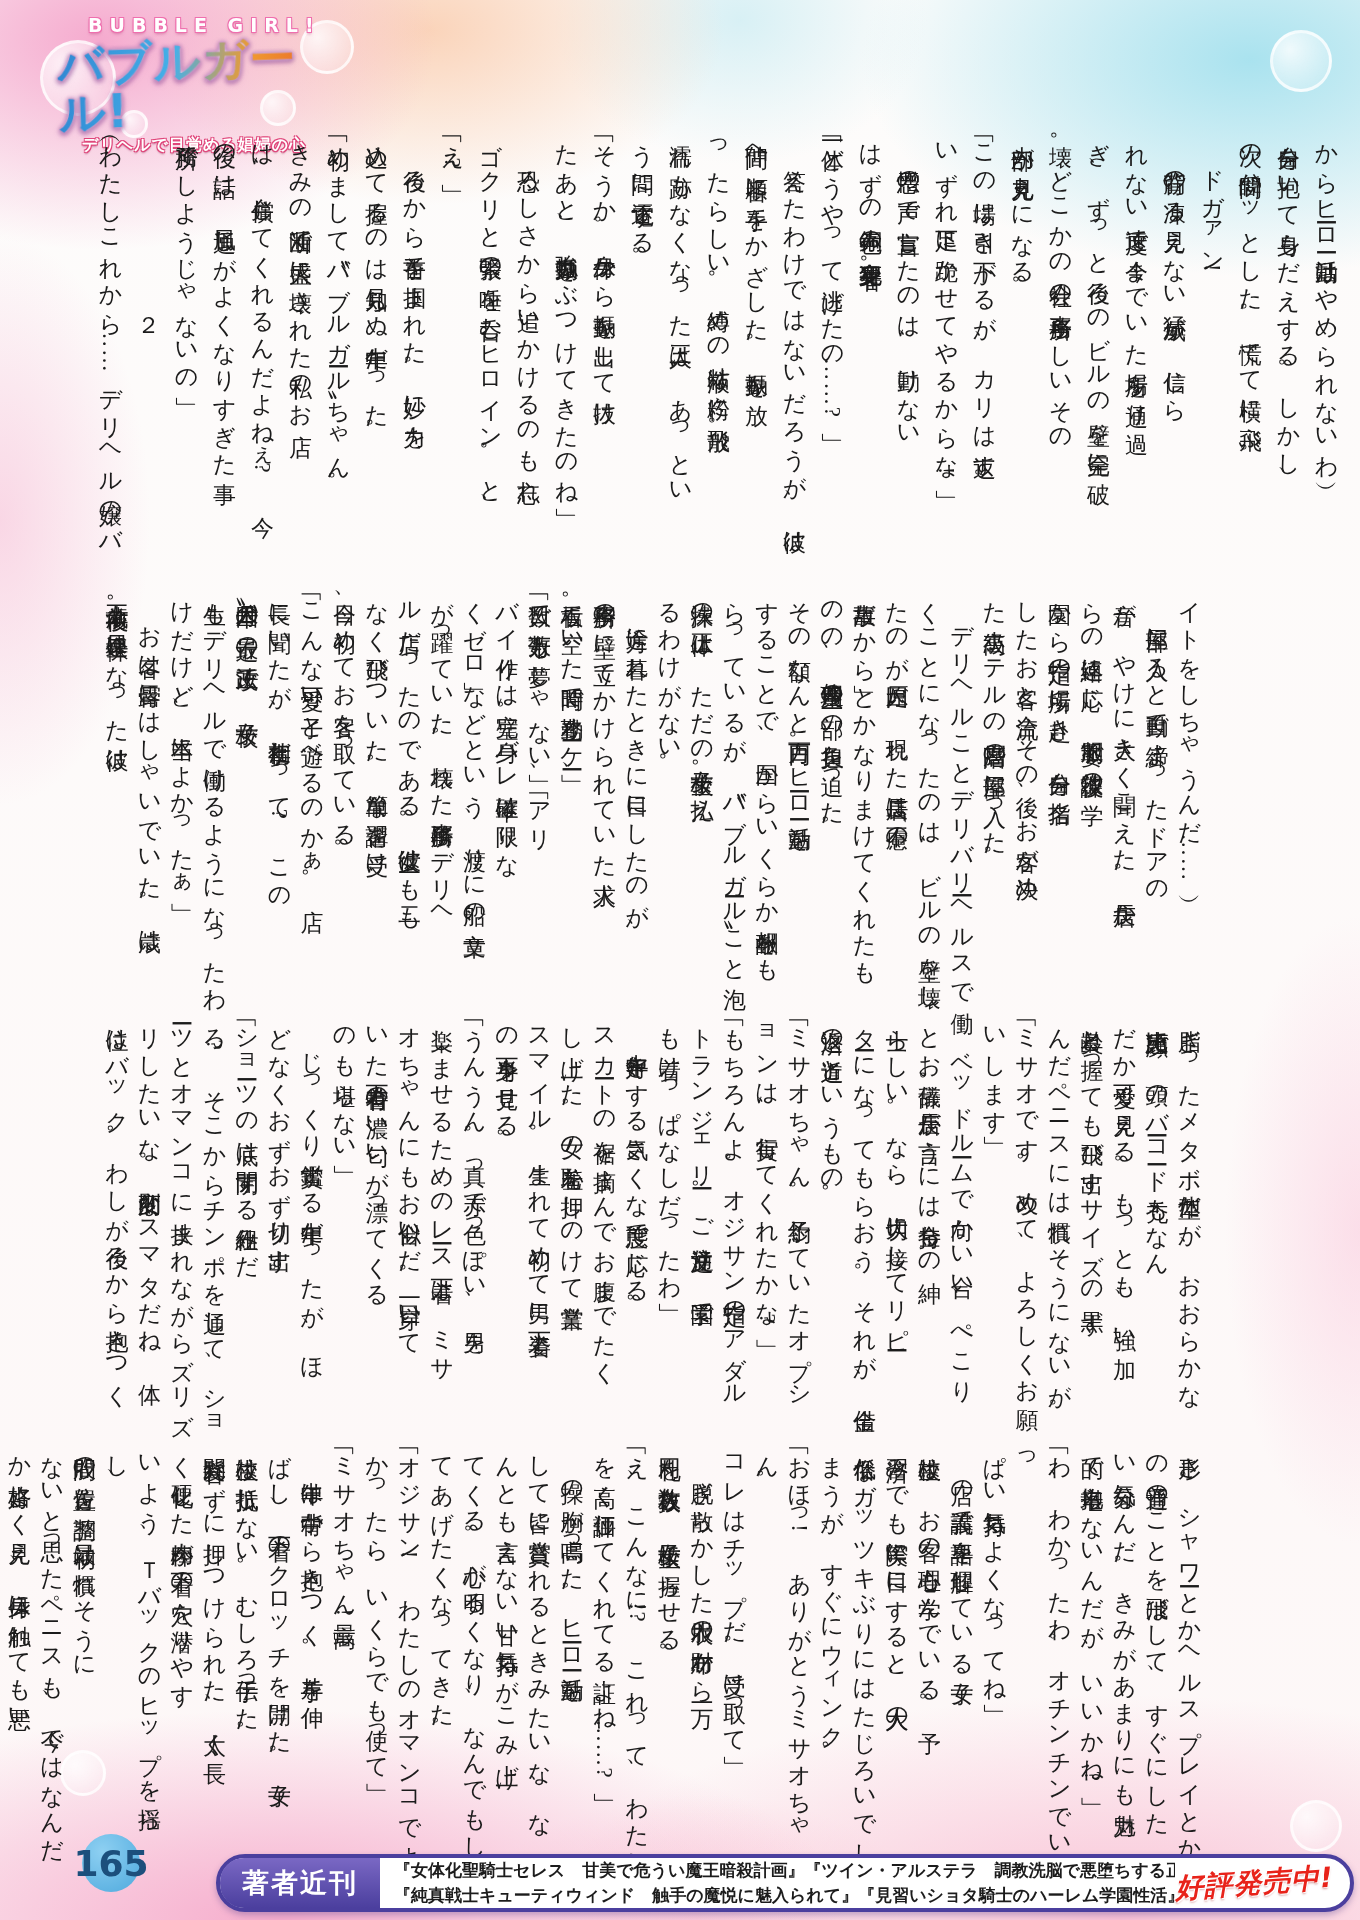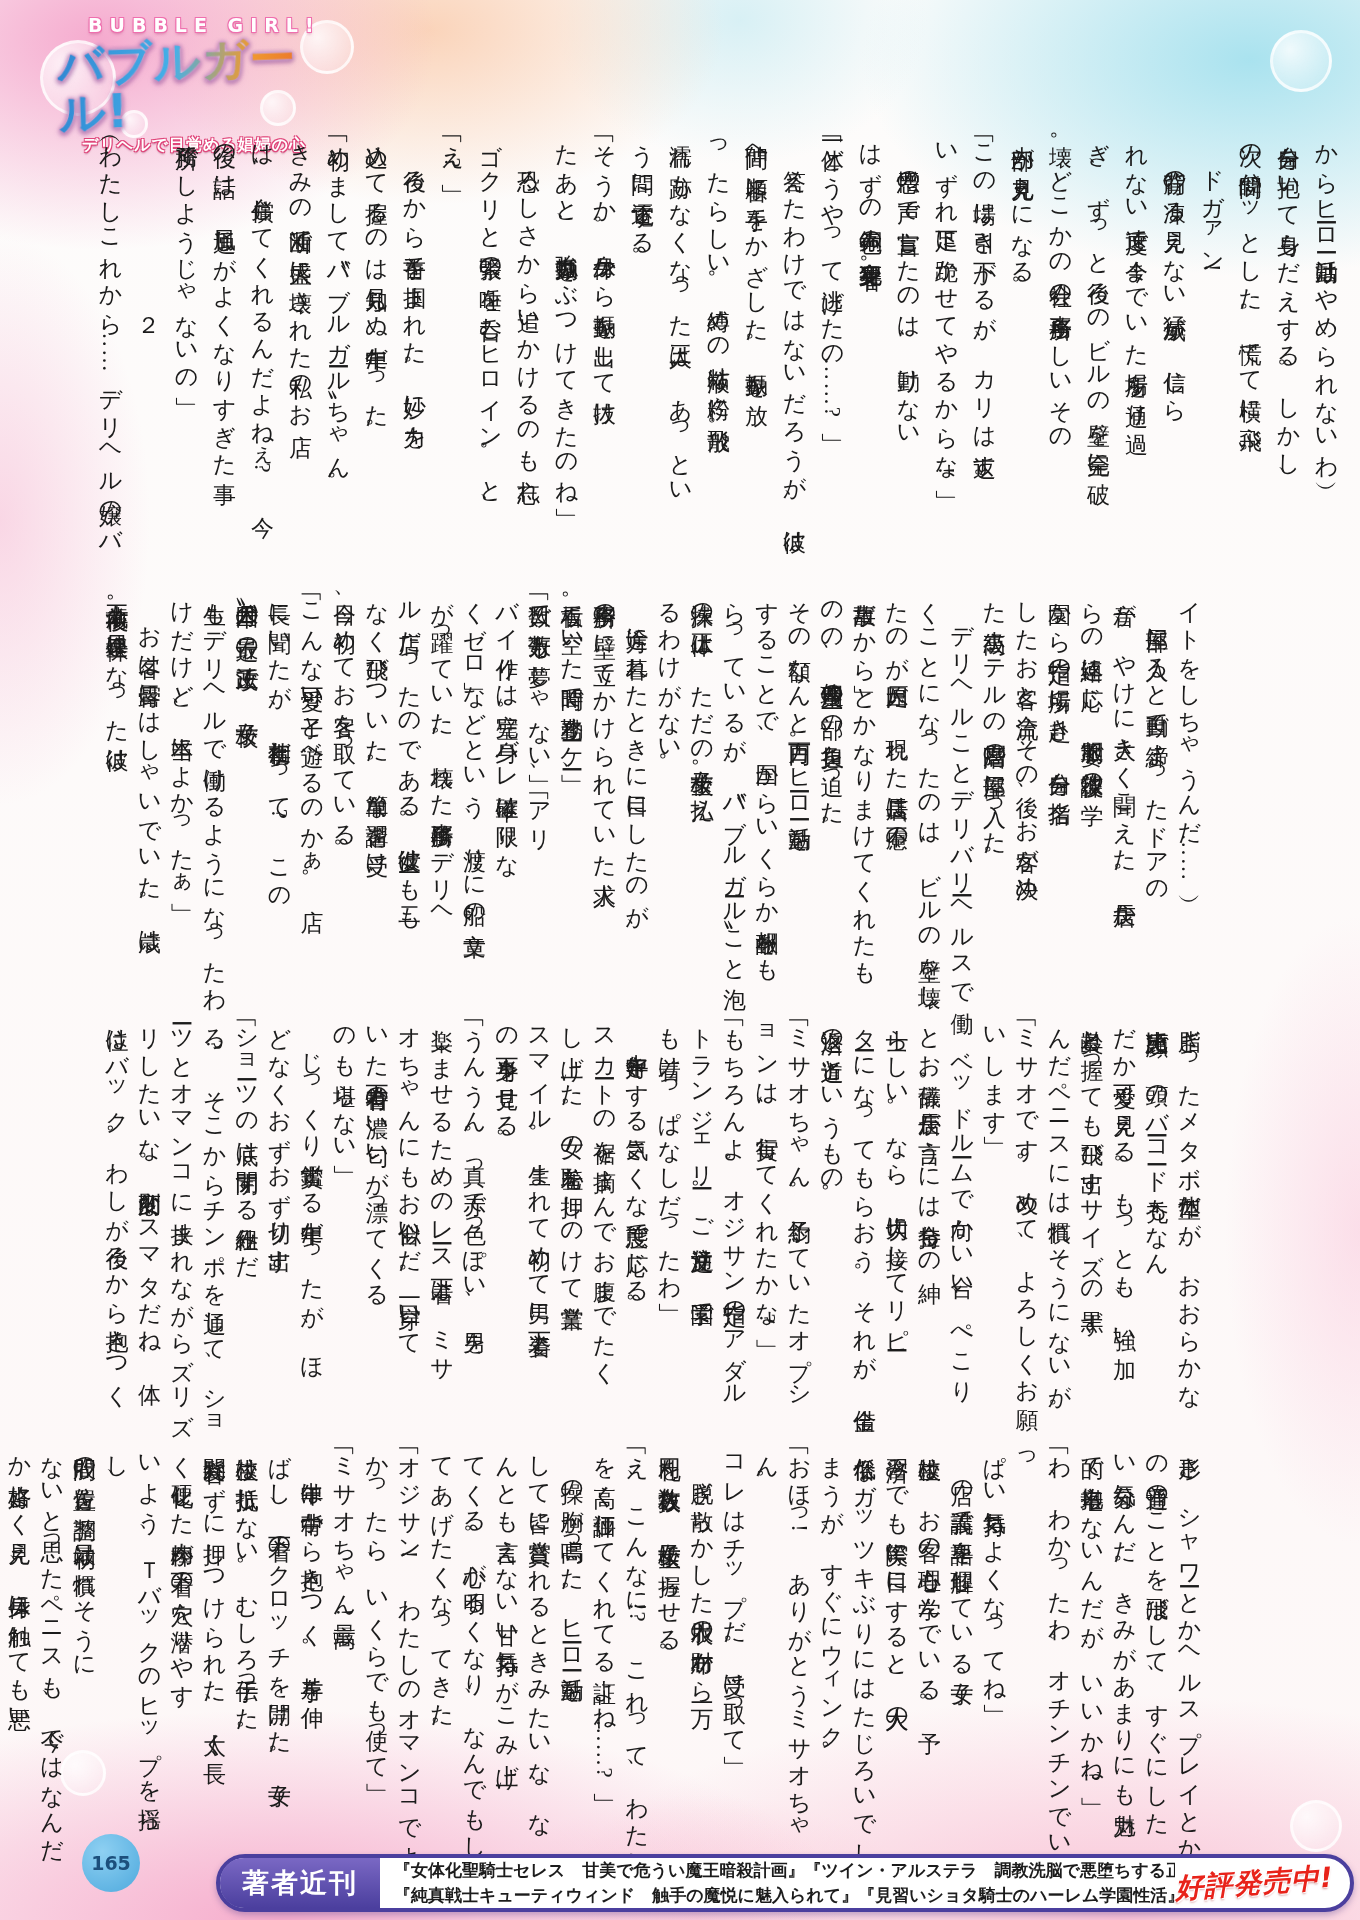--- a/index.html
+++ b/index.html
@@ -38,21 +38,21 @@
   .band{position:absolute;writing-mode:vertical-rl;color:#1b1b1b;}
   .band .col{height:100%;}
   .band-a{top:128px;height:438px;right:15px;font-size:23px;line-height:38px;letter-spacing:1.6px;}
   .band-b{top:586px;height:424px;right:155px;font-size:23px;line-height:32.5px;letter-spacing:1.2px;}
   .band-c{top:1012px;height:426px;right:155px;font-size:23px;line-height:32.5px;letter-spacing:1.2px;}
   .band-d{top:1440px;height:426px;right:155px;font-size:23px;line-height:32.5px;letter-spacing:1.2px;}
   
   .page-badge{position:absolute;left:82px;top:1834px;width:58px;height:58px;border-radius:50%;
     background:radial-gradient(circle at 35% 30%, #8ed0f2, #4ea9dd);
     display:flex;align-items:center;justify-content:center;
-    font-family:"DejaVu Sans","Liberation Sans",sans-serif;font-weight:bold;font-size:19px;color:#1c4f7c;}
+    font-family:"DejaVu Sans","Liberation Sans",sans-serif;font-weight:bold;font-size:36px;color:#1c4f7c;}
   .footer-pill{position:absolute;left:216px;top:1854px;width:1138px;height:58px;border-radius:30px;
     background:#fff;border:4px solid #4b3f9e;box-sizing:border-box;
     display:flex;align-items:center;box-shadow:0 3px 6px rgba(80,60,140,.35);}
   .footer-label{flex:0 0 160px;height:100%;border-radius:24px 0 0 24px;
     background:linear-gradient(#7a68c4,#4b3f9e);
     display:flex;align-items:center;justify-content:center;
     font-family:"DejaVu Sans","Liberation Sans",sans-serif;font-weight:bold;font-size:27px;color:#fff;letter-spacing:2px;}
   .footer-titles{flex:1;padding:2px 10px 2px 14px;
     font-family:"DejaVu Sans","Liberation Sans",sans-serif;font-weight:bold;
     font-size:17px;line-height:1.45;color:#1c1c1c;white-space:nowrap;overflow:hidden;}

